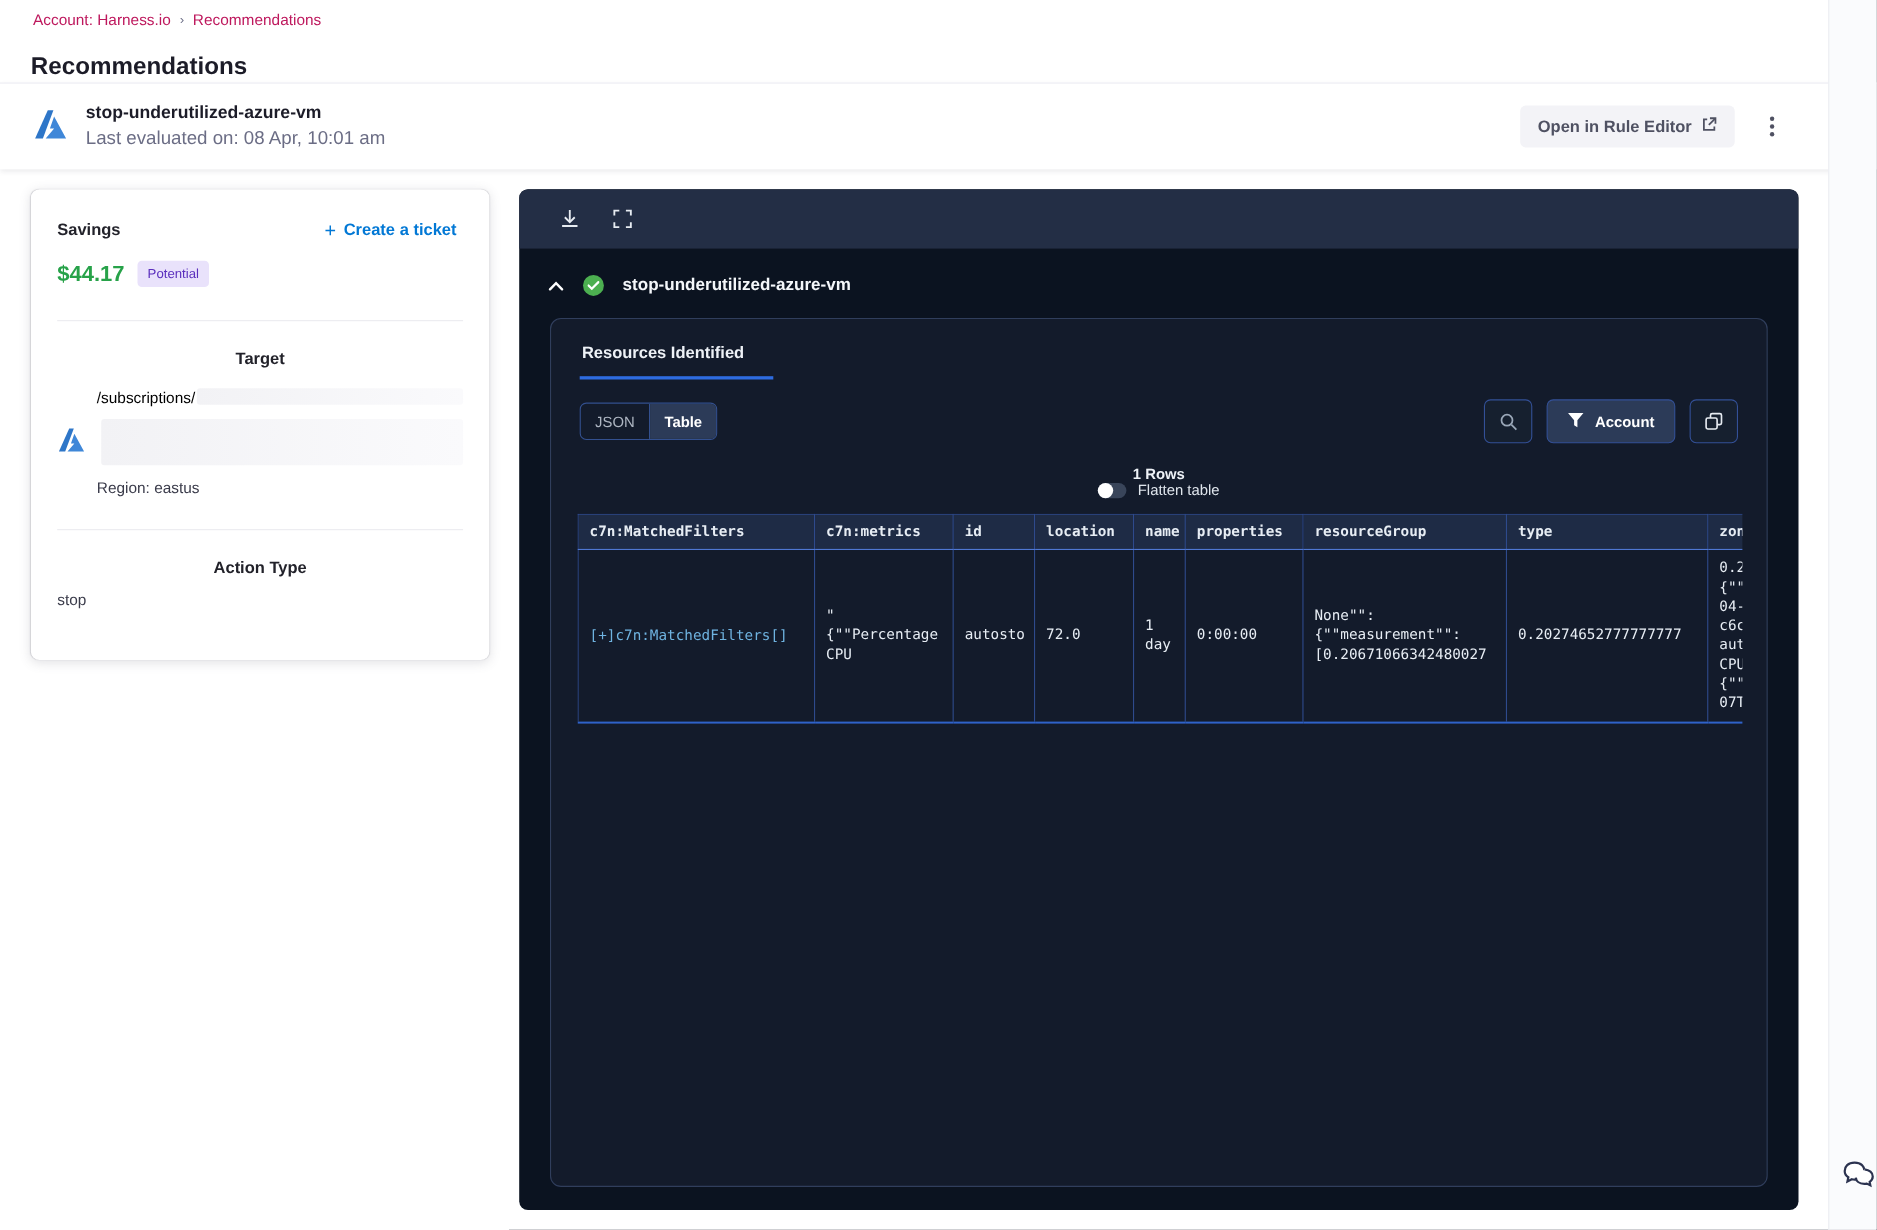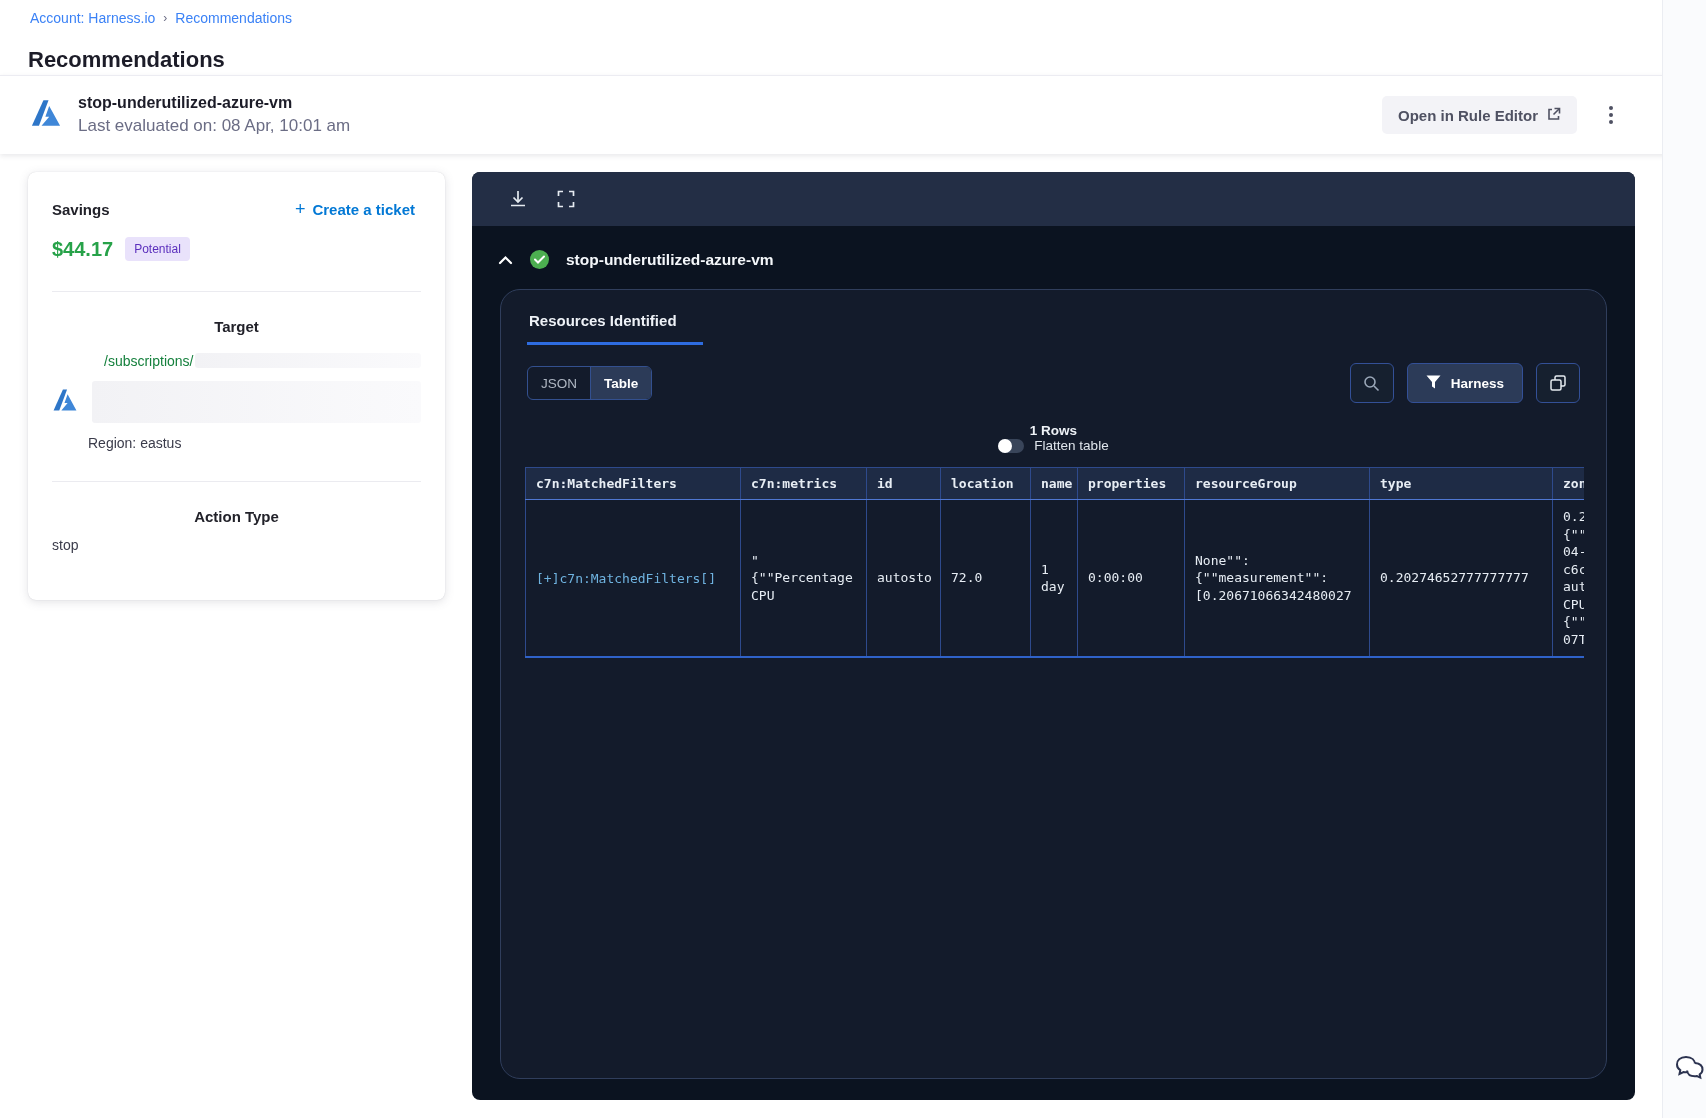--- a/index.html
+++ b/index.html
@@ -2,21 +2,21 @@
 <html><head>
 <meta charset="utf-8">
 <style>
   html,body{margin:0;padding:0;overflow:hidden;}
   body{
     width:1706px;height:1118px;position:relative;background:#ffffff;
     font-family:"Liberation Sans",sans-serif;color:#22222a;
   }
   
   .breadcrumb{position:absolute;left:30px;top:10px;font-size:14px;display:flex;gap:8px;align-items:center;}
-  .breadcrumb a{color:#3b82f6;text-decoration:none;cursor:pointer;}
+  .breadcrumb a{color:#be185d;text-decoration:none;cursor:pointer;}
   .breadcrumb .sep{color:#6b6d85;font-size:12px;}
   .page-title{position:absolute;left:28px;top:32px;font-size:22px;font-weight:bold;color:#1c1c28;}
 
   
   .header-card{
     position:absolute;left:0;top:75px;width:1706px;height:78px;background:#ffffff;
     border-top:1px solid #ececf2;box-shadow:0 2px 5px rgba(40,41,61,.10);
     display:flex;align-items:center;
   }
   .header-left{display:flex;align-items:center;gap:16px;margin-left:30px;}
@@ -38,21 +38,21 @@
   }
   .sc-row1{display:flex;justify-content:space-between;align-items:center;}
   .sc-label{font-size:15px;font-weight:bold;color:#22222a;text-align:center;}
   .create-ticket{display:flex;align-items:center;gap:7px;color:#0278d5;font-size:15px;font-weight:bold;cursor:pointer;background:none;border:none;font-family:"Liberation Sans",sans-serif;}
   .create-ticket .plus{font-size:18px;font-weight:normal;}
   .sc-amount-row{display:flex;align-items:center;gap:12px;margin-top:16px;}
   .sc-amount{font-size:20px;font-weight:bold;color:#27a249;}
   .sc-badge{font-size:12px;color:#5b2fbd;background:#e9e2fb;padding:5px 9px;border-radius:4px;}
   .sc-divider{border:none;border-top:1px solid #ebebf0;margin:30px 0 26px 0;}
   .target-block{margin-top:18px;}
-  .target-path-row{margin-left:52px;display:flex;align-items:flex-start;font-size:14px;color:#15803d;}
+  .target-path-row{margin-left:36px;display:flex;align-items:flex-start;font-size:14px;color:#000000;}
   .redact{background:linear-gradient(90deg,#f2f2f5,#fafafc);border-radius:3px;}
   .redact.r1{flex:1;height:15px;margin-left:2px;}
   .target-icon-row{display:flex;align-items:center;margin-top:12px;gap:14px;}
   .redact.r2{flex:1;height:42px;}
   .region{margin-left:36px;margin-top:12px;font-size:14px;color:#3a3b4a;}
   .action-value{font-size:14px;color:#3a3b4a;margin-top:12px;}
 
   
   .dark-panel{
     position:absolute;left:472px;top:172px;width:1163px;height:928px;
@@ -60,21 +60,21 @@
   }
   .dp-toolbar{height:54px;background:#232e45;display:flex;align-items:center;gap:28px;padding-left:36px;}
   .tool-btn{background:none;border:none;padding:0;cursor:pointer;display:flex;align-items:center;}
   .dp-title-row{display:flex;align-items:center;gap:17px;padding:24px 26px 0 26px;}
   .collapse-btn{background:none;border:none;padding:0;cursor:pointer;display:flex;}
   .check-circle{width:19px;height:19px;border-radius:50%;background:#4caf50;display:flex;align-items:center;justify-content:center;color:#fff;font-size:12px;font-weight:bold;}
   .dp-title{font-size:15.5px;font-weight:bold;color:#f4f7fa;}
 
   .inner-panel{
     position:absolute;left:28px;top:117px;width:1107px;height:790px;
-    background:#131b2b;border:1px solid #303e5c;border-radius:20px;box-sizing:border-box;overflow:hidden;
+    background:#131b2b;border:1px solid #303e5c;border-radius:10px;box-sizing:border-box;overflow:hidden;
   }
   .tab-strip{padding:22px 26px 0 26px;}
   .res-tab{display:inline-block;font-size:15px;font-weight:bold;color:#eef2f7;padding:0 26px 13px 2px;border-bottom:3px solid #2e6ce0;cursor:pointer;}
 
   .controls-row{display:flex;justify-content:space-between;align-items:center;margin:18px 26px 0 26px;}
   .segmented{display:flex;border:1px solid #33508f;border-radius:6px;overflow:hidden;height:32px;}
   .seg{display:flex;align-items:center;padding:0 13px;font-size:13.5px;cursor:pointer;background:transparent;border:none;font-family:"Liberation Sans",sans-serif;}
   .seg.json{color:#aeb6c2;border-right:1px solid #33508f;}
   .seg.table{color:#ffffff;font-weight:bold;background:#2c3b58;}
   .ctrl-right{display:flex;gap:13px;align-items:center;}
@@ -230,21 +230,21 @@
             <circle cx="7" cy="7" r="5"></circle>
               <path d="M11 11 L15.5 15.5"></path>
           </svg>
         </button>
         <button class="filter-btn">
           <span>
             <svg width="15" height="14" viewBox="0 0 15 14" fill="#ffffff">
               <path d="M0.5 0.5 H14.5 L9 7 V13.5 L6 11.5 V7 Z"></path>
             </svg>
           </span>
-          <span>Harness</span>
+          <span>Account</span>
         </button>
         <button class="icon-btn">
           <svg width="18" height="18" viewBox="0 0 18 18" fill="none" stroke="#e6ebf1" stroke-width="1.5">
             <rect x="6" y="2" width="10" height="10" rx="1.5"></rect>
             <rect x="2" y="6" width="10" height="10" rx="1.5" fill="#16202f"></rect>
           </svg>
         </button>
       </div>
     </div>
 

